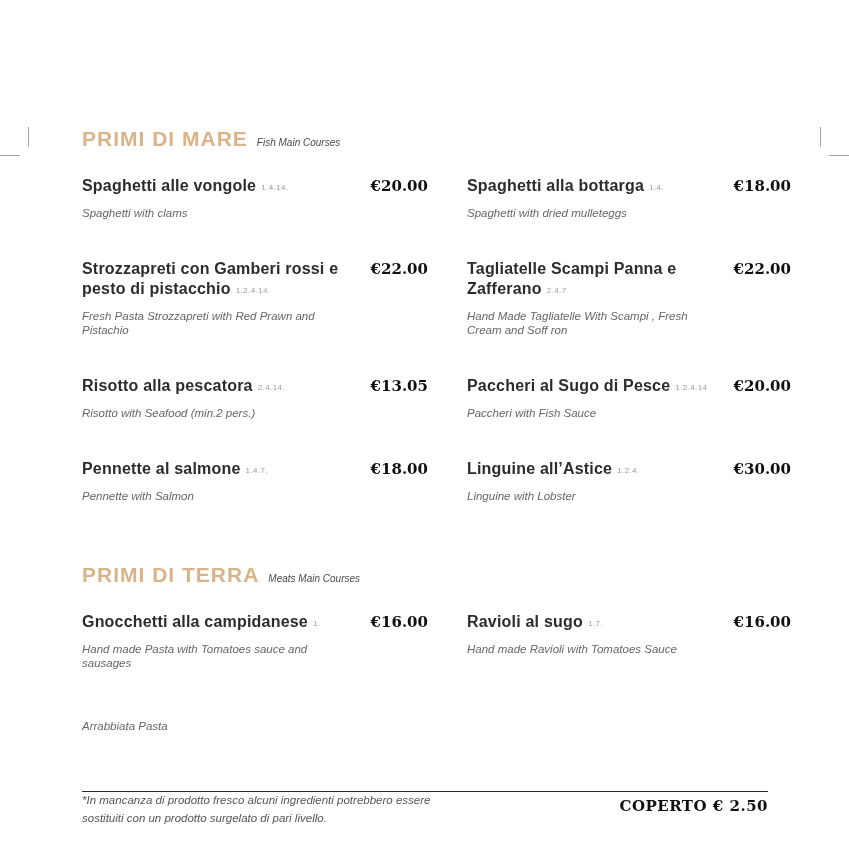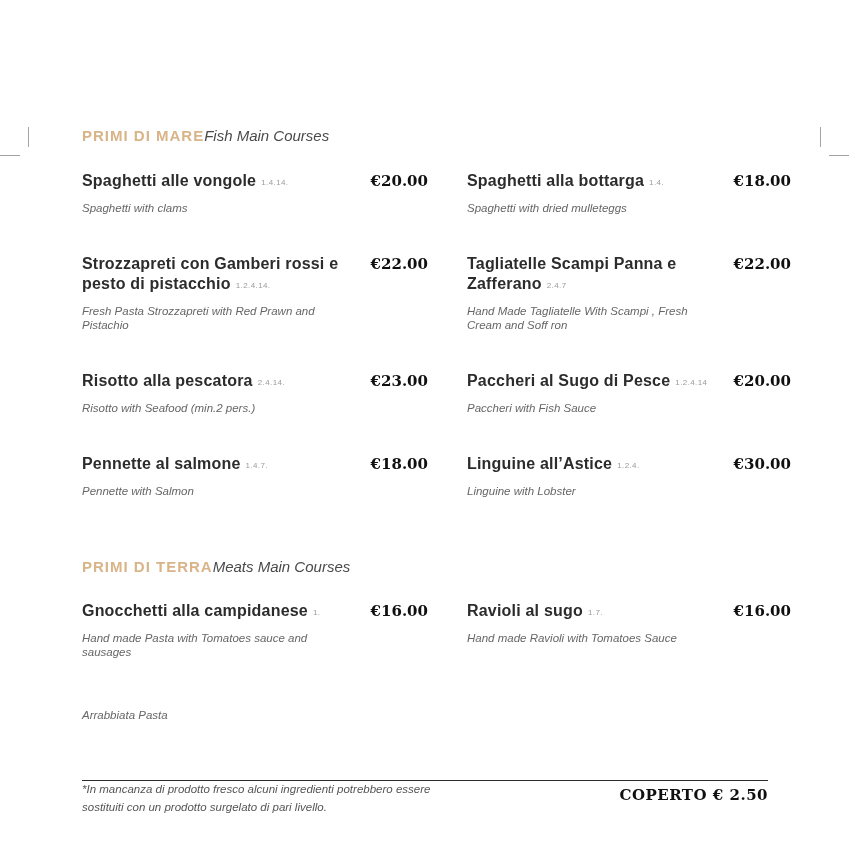--- a/index.html
+++ b/index.html
@@ -27,30 +27,31 @@
   .tr-h { right: 0; top: 28px; }
 
   .section-header {
     display: flex;
     align-items: baseline;
     margin: 0;
   }
   .section-header.first { margin-top: 127px; }
   .section-header.second { margin-top: 60px; }
   .section-title {
-    font-size: 15px;
+    font-size: 21px;
     font-weight: 700;
     letter-spacing: 1px;
     color: #d9b488;
     line-height: 1.1;
   }
   .section-subtitle {
-    font-size: 15px;
+    font-size: 10px;
     font-style: italic;
     color: #4a4a4a;
+    margin-left: 9px;
   }
 
   .items-grid {
     display: grid;
     grid-template-columns: 346px 324px;
     column-gap: 16px;
     row-gap: 28px;
     margin-top: 26px;
     gap: 39px;
   }
@@ -171,21 +172,21 @@
       <div class="item-head">
         <h3 class="item-name"><span>Tagliatelle Scampi Panna e Zafferano</span><span class="codes">2.4.7</span></h3>
         <div class="price">€22.00</div>
       </div>
       <div class="desc">Hand Made Tagliatelle With Scampi , Fresh Cream and Soff ron</div>
     </div>
 
     <div class="item">
       <div class="item-head">
         <h3 class="item-name"><span>Risotto alla pescatora</span><span class="codes">2.4.14.</span></h3>
-        <div class="price">€23.00</div>
+        <div class="price">€13.05</div>
       </div>
       <div class="desc">Risotto with Seafood (min.2 pers.)</div>
     </div>
 
     <div class="item">
       <div class="item-head">
         <h3 class="item-name"><span>Paccheri al Sugo di Pesce</span><span class="codes">1.2.4.14</span></h3>
         <div class="price">€20.00</div>
       </div>
       <div class="desc">Paccheri with Fish Sauce</div>

